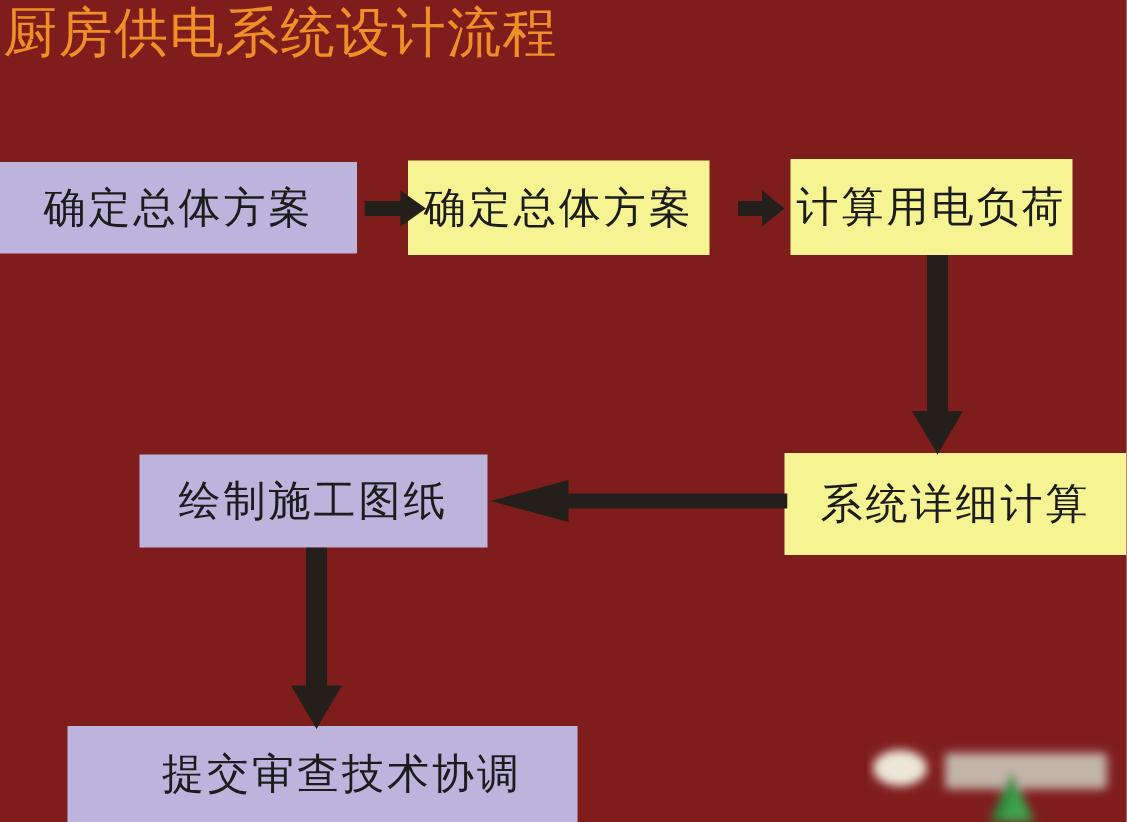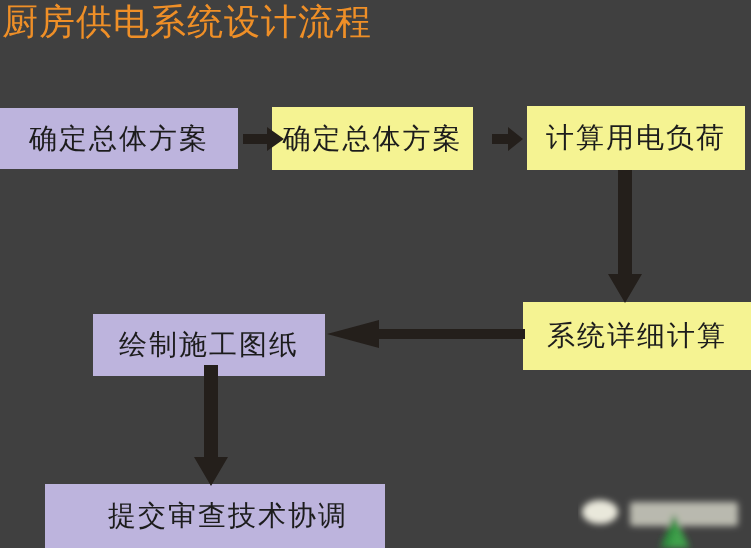--- a/index.html
+++ b/index.html
@@ -10,21 +10,21 @@
     width: 751px;
     height: 548px;
     overflow: hidden;
     background: #e9e8d2;
     font-family: "Liberation Sans", "DejaVu Sans", sans-serif;
   }
   #canvas {
     position: relative;
     width: 751px;
     height: 548px;
-    background: #404040;
+    background: #7f1d1d;
     text-align: center;
   }
   .title {
     position: absolute;
     left: 2px;
     top: -2px;
     font-size: 36px;
     line-height: 48px;
     color: #ef8f27;
     letter-spacing: 1px;
@@ -41,23 +41,23 @@
     color: #1c1c1c;
     letter-spacing: 2px;
     white-space: nowrap;
   }
   .node.purple { background: #bdb4dd; }
   .node.yellow { background: #f5f392; }
 
   
   #node-prep      { left: 0px;   top: 108px; width: 238px; height: 61px; }
   #node-scheme    { left: 272px; top: 107px; width: 201px; height: 63px; }
-  #node-load      { left: 527px; top: 106px; width: 218px; height: 64px; }
+  #node-load      { left: 527px; top: 106px; width: 188px; height: 64px; }
   #node-detail    { left: 523px; top: 302px; width: 228px; height: 68px; }
-  #node-drawing   { left: 93px;  top: 303px; width: 232px; height: 62px; margin-top: 11px; }
+  #node-drawing   { left: 93px;  top: 303px; width: 232px; height: 62px; }
   #node-review    { left: 45px;  top: 484px; width: 340px; height: 64px; padding-left: 26px; }
 
   
   .arrow { position: absolute; }
   .arrow svg { display: block; }
 
   #arrow-prep-scheme  { left: 243px; top: 124px; }
   #arrow-scheme-load  { left: 492px; top: 124px; }
   #arrow-load-detail  { left: 607px; top: 170px; }
   #arrow-detail-draw  { left: 327px; top: 318px; }

